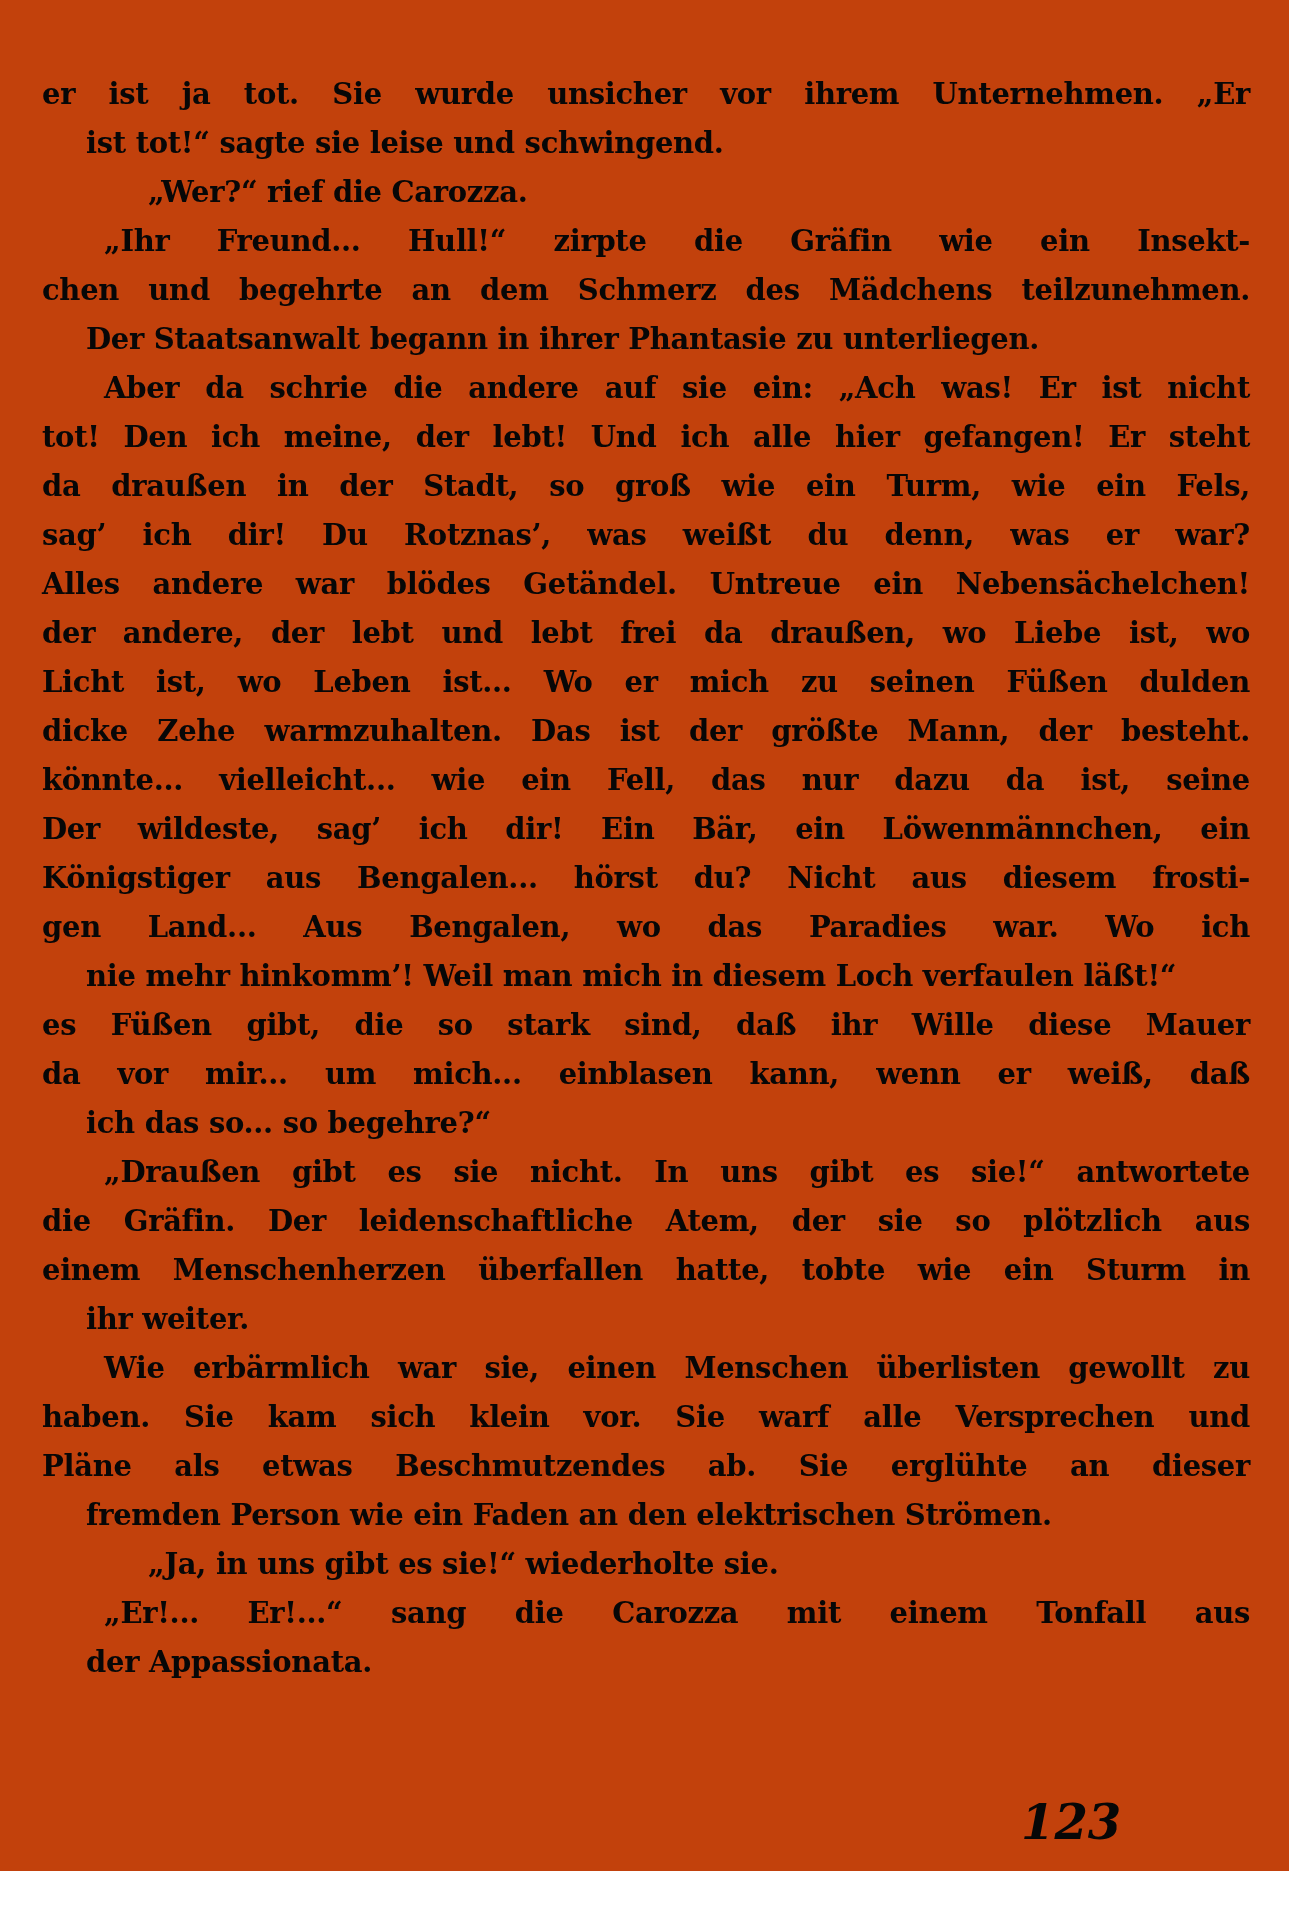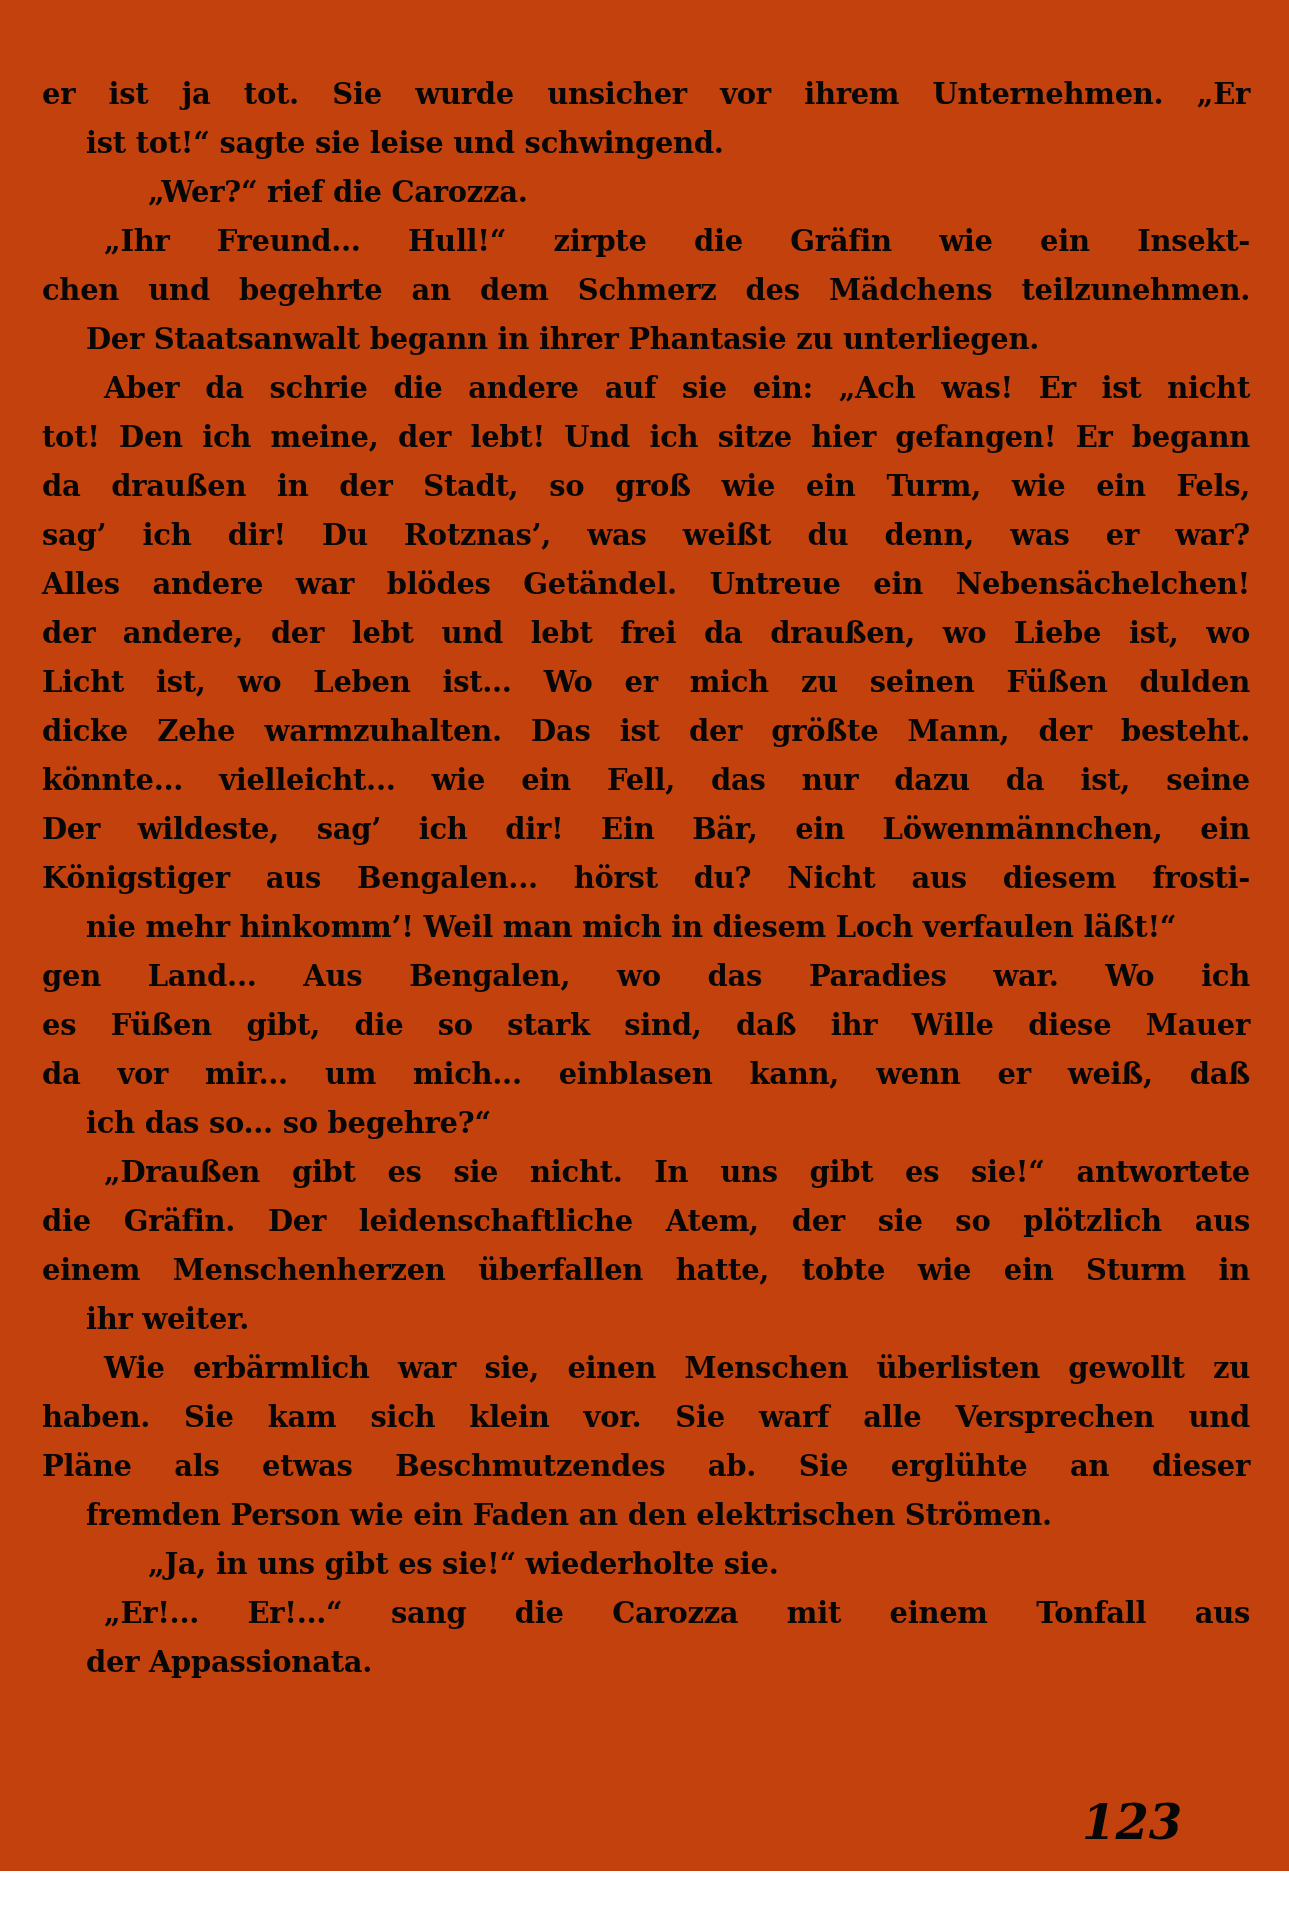--- a/index.html
+++ b/index.html
@@ -37,21 +37,21 @@
   }
   .line.last {
     text-align-last: left;
     margin-left: 44px;
   }
   .line.indent {
     text-indent: 62px;
   }
   .page-number {
     position: absolute;
-    left: 1082px;
+    left: 1021px;
     top: 1794px;
     font-size: 48px;
     line-height: 1.2;
     font-weight: 700;
     font-style: italic;
     font-family: "DejaVu Serif", serif;
     color: #070707;
   }
 </style>
 </head>
@@ -66,32 +66,32 @@
       <div class="paragraph">
         <div class="line last indent">„Wer?“ rief die Carozza.</div>
       </div>
       <div class="paragraph">
         <div class="line indent">„Ihr Freund... Hull!“ zirpte die Gräfin wie ein Insekt-</div>
         <div class="line">chen und begehrte an dem Schmerz des Mädchens teilzunehmen.</div>
         <div class="line last">Der Staatsanwalt begann in ihrer Phantasie zu unterliegen.</div>
       </div>
       <div class="paragraph">
         <div class="line indent">Aber da schrie die andere auf sie ein: „Ach was! Er ist nicht</div>
-        <div class="line">tot! Den ich meine, der lebt! Und ich sitze hier gefangen! Er begann</div>
+        <div class="line">tot! Den ich meine, der lebt! Und ich alle hier gefangen! Er steht</div>
         <div class="line">da draußen in der Stadt, so groß wie ein Turm, wie ein Fels,</div>
         <div class="line">sag’ ich dir! Du Rotznas’, was weißt du denn, was er war?</div>
         <div class="line">Alles andere war blödes Getändel. Untreue ein Nebensächelchen!</div>
         <div class="line">der andere, der lebt und lebt frei da draußen, wo Liebe ist, wo</div>
         <div class="line">Licht ist, wo Leben ist... Wo er mich zu seinen Füßen dulden</div>
         <div class="line">dicke Zehe warmzuhalten. Das ist der größte Mann, der besteht.</div>
         <div class="line">könnte... vielleicht... wie ein Fell, das nur dazu da ist, seine</div>
         <div class="line">Der wildeste, sag’ ich dir! Ein Bär, ein Löwenmännchen, ein</div>
         <div class="line">Königstiger aus Bengalen... hörst du? Nicht aus diesem frosti-</div>
+        <div class="line">gen Land... Aus Bengalen, wo das Paradies war. Wo ich</div>
         <div class="line last">nie mehr hinkomm’! Weil man mich in diesem Loch verfaulen läßt!“</div>
-        <div class="line">gen Land... Aus Bengalen, wo das Paradies war. Wo ich</div>
       </div>
       <div class="paragraph">
         <div class="line">es Füßen gibt, die so stark sind, daß ihr Wille diese Mauer</div>
         <div class="line">da vor mir... um mich... einblasen kann, wenn er weiß, daß</div>
         <div class="line last">ich das so... so begehre?“</div>
       </div>
       <div class="paragraph">
         <div class="line indent">„Draußen gibt es sie nicht. In uns gibt es sie!“ antwortete</div>
         <div class="line">die Gräfin. Der leidenschaftliche Atem, der sie so plötzlich aus</div>
         <div class="line">einem Menschenherzen überfallen hatte, tobte wie ein Sturm in</div>

